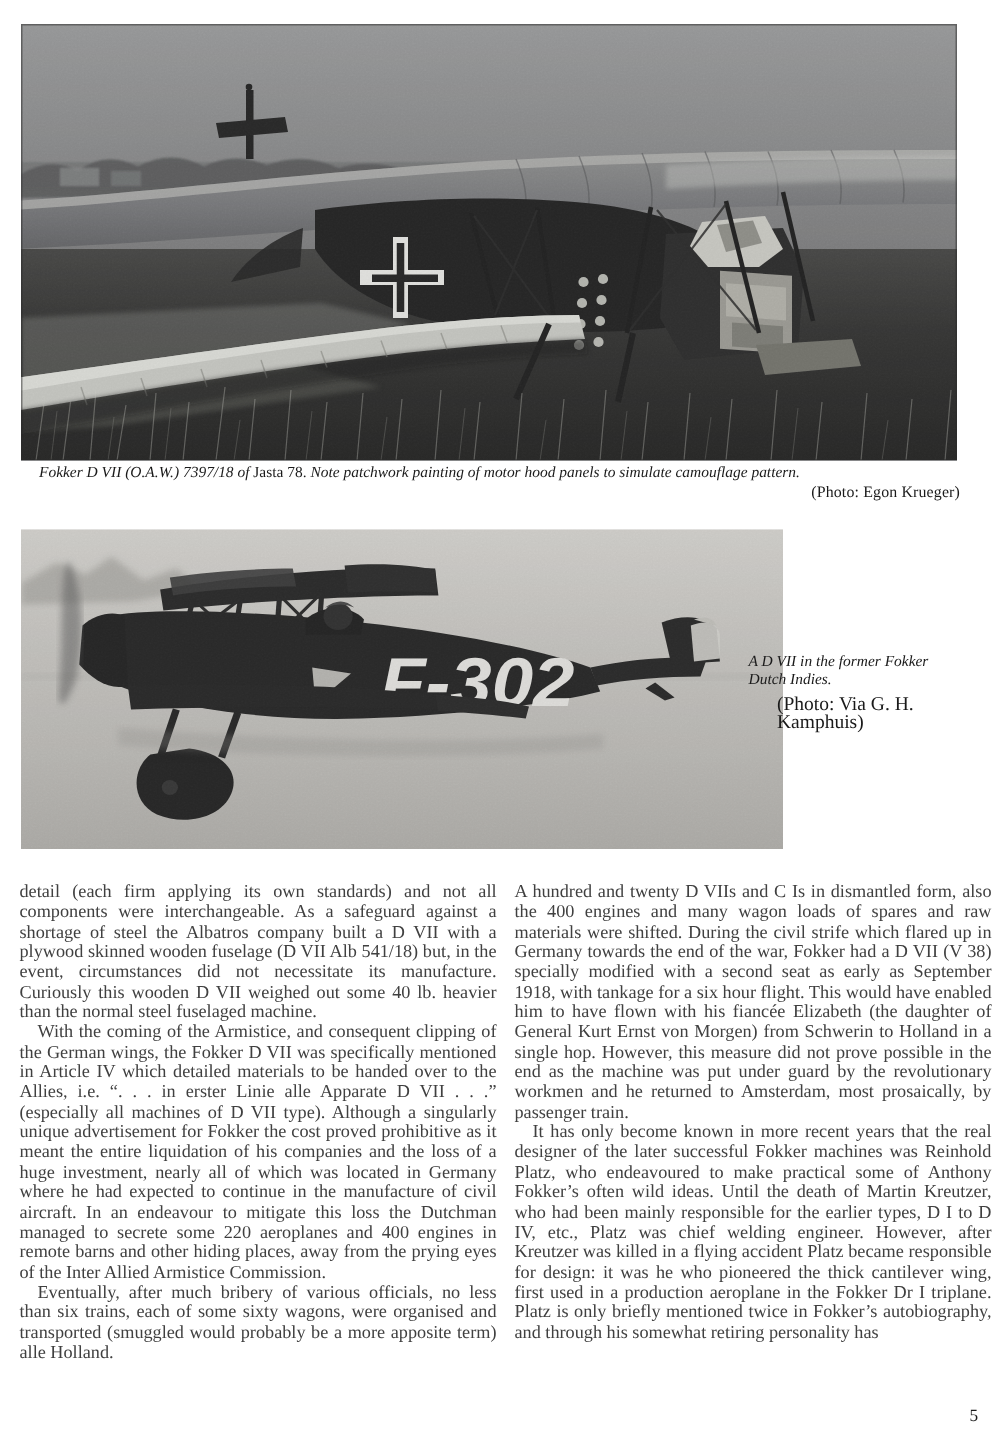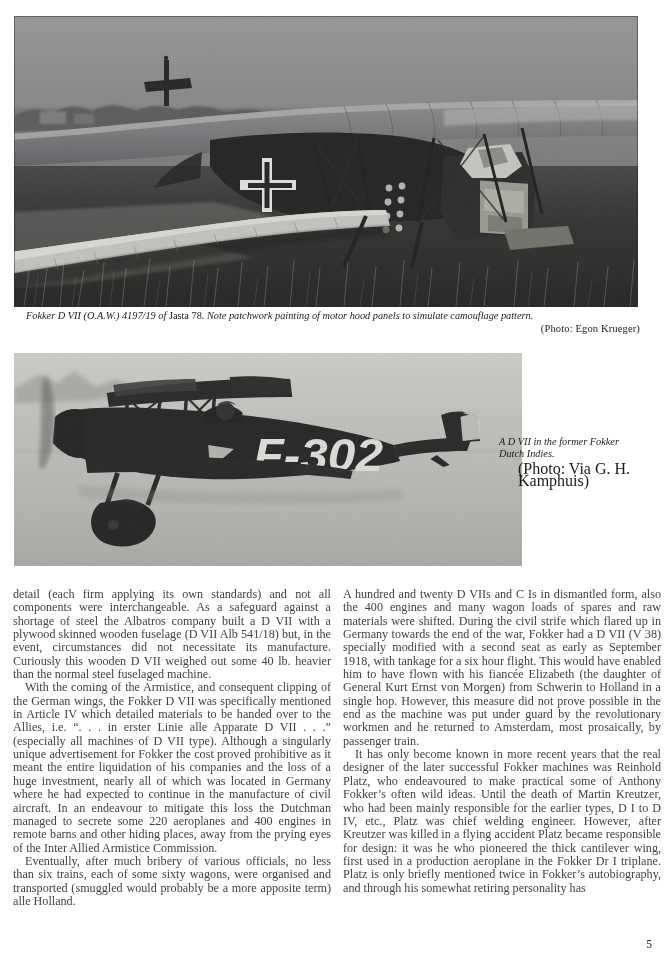--- a/index.html
+++ b/index.html
@@ -71,21 +71,21 @@
   .cap-right .line-it {
     font-style: italic;
     display: block;
     text-align: justify;
     text-align-last: left;
   }
   .cap-right .credit {
     display: block;
     font-style: normal;
     margin-top: 2px;
-    font-size: 16px;
+    font-size: 13px;
     padding-left: 19px;
   }
 
   
   .cols {
     position: absolute;
     left: 13px;
     top: 588px;
     width: 648px;
     height: 345px;
@@ -298,21 +298,21 @@
           <path d="M574,291 L578,264"></path>
       </g>
 
       <rect x="0" y="0" width="624" height="291" filter="url(#grain1)" fill="#808080" opacity="0.20"></rect>
 
       <rect x="0" y="0" width="624" height="291" fill="none" stroke="#2a2a2a" stroke-width="2" opacity="0.5"></rect>
     </svg>
   </div>
 
   <div class="cap-top">
-    <span>Fokker D VII (O.A.W.) 4197/19 of </span><span class="jasta-roman">Jasta 78.</span><span> Note patchwork painting of motor hood panels to simulate camouflage pattern.</span>
+    <span>Fokker D VII (O.A.W.) 7397/18 of </span><span class="jasta-roman">Jasta 78.</span><span> Note patchwork painting of motor hood panels to simulate camouflage pattern.</span>
     <span class="credit">(Photo: Egon Krueger)</span>
   </div>
 
   <div class="photo-bot">
     <svg class="photo-svg" viewBox="0 0 471 213" preserveAspectRatio="none">
       <defs>
         <linearGradient id="hazeG" x1="0" y1="0" x2="0" y2="1">
           <stop offset="0" stop-color="#dedcd7"></stop>
           <stop offset="0.35" stop-color="#cfcdc8"></stop>
           <stop offset="0.7" stop-color="#c2c0bb"></stop>

